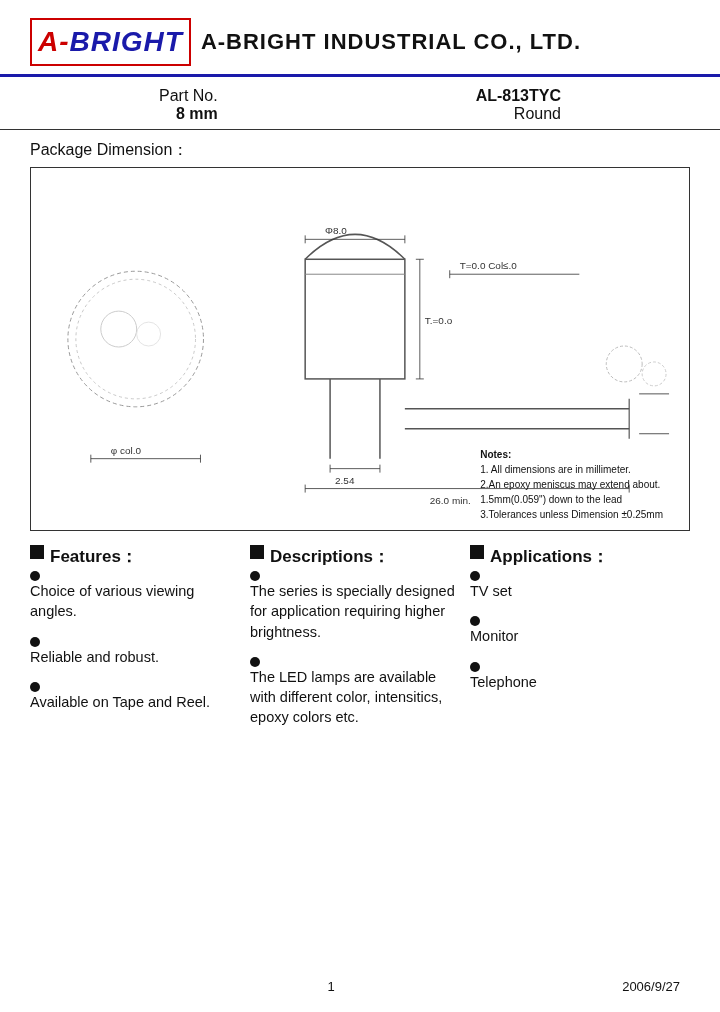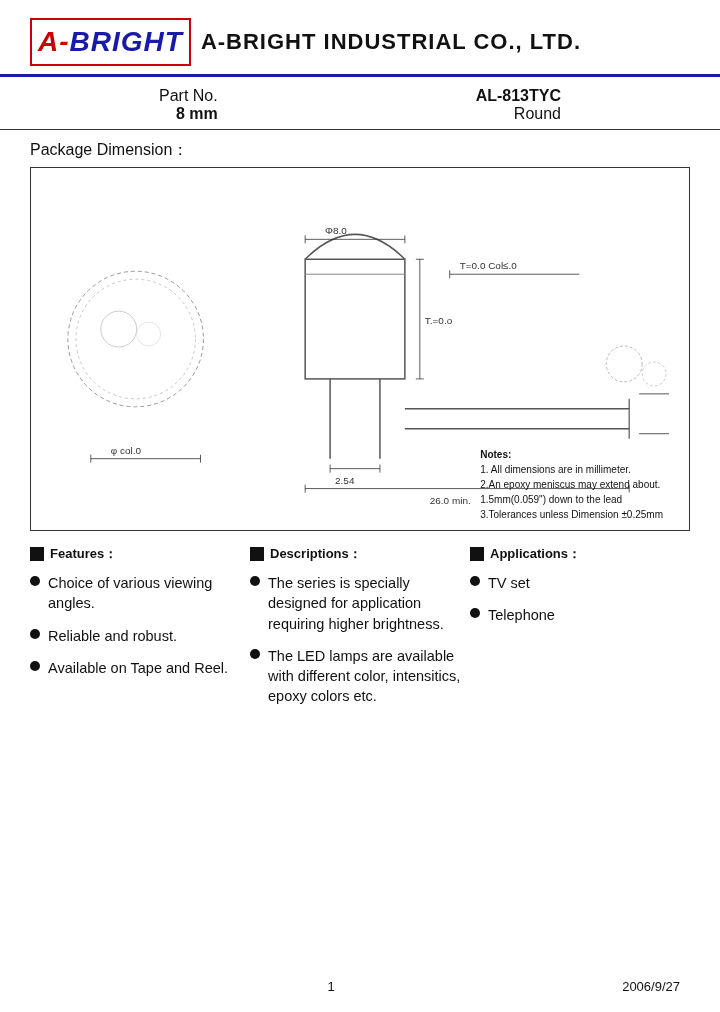--- a/index.html
+++ b/index.html
@@ -111,41 +111,41 @@
       display: flex;
       padding: 14px 30px 0 30px;
       gap: 0;
     }
     .feat-col {
       flex: 1;
       padding-right: 8px;
     }
     .feat-header {
       display: flex;
-      align-items: center;
-      margin-bottom: 10px;
-      font-size: 13px;
+      align-items: flex-start;
+      font-size: 17px;
       font-family: Arial, sans-serif;
       font-weight: bold;
     }
     .feat-header .square-bullet {
       width: 14px;
       height: 14px;
       background: #111;
       display: inline-block;
       margin-right: 6px;
       flex-shrink: 0;
     }
     .feat-item {
       display: flex;
       align-items: flex-start;
       margin-bottom: 12px;
       font-size: 14.5px;
       font-family: Arial, sans-serif;
       line-height: 1.4;
+      flex-direction: column;
     }
     .circle-bullet {
       width: 10px;
       height: 10px;
       border-radius: 50%;
       background: #111;
       display: inline-block;
       margin-right: 8px;
       flex-shrink: 0;
       margin-top: 3px;
@@ -301,20 +301,24 @@
     <div class="feat-header">
       <span class="square-bullet"></span>
       <span>Applications：</span>
     </div>
     <div class="feat-item">
       <span class="circle-bullet"></span>
       <span>TV set</span>
     </div>
     <div class="feat-item">
       <span class="circle-bullet"></span>
+      <span>Monitor</span>
+    </div>
+    <div class="feat-item">
+      <span class="circle-bullet"></span>
       <span>Telephone</span>
     </div>
   </div>
 </div>
 
 <div class="footer">
   <span></span>
   <span class="page-num">1</span>
   <span>2006/9/27</span>
 </div>

